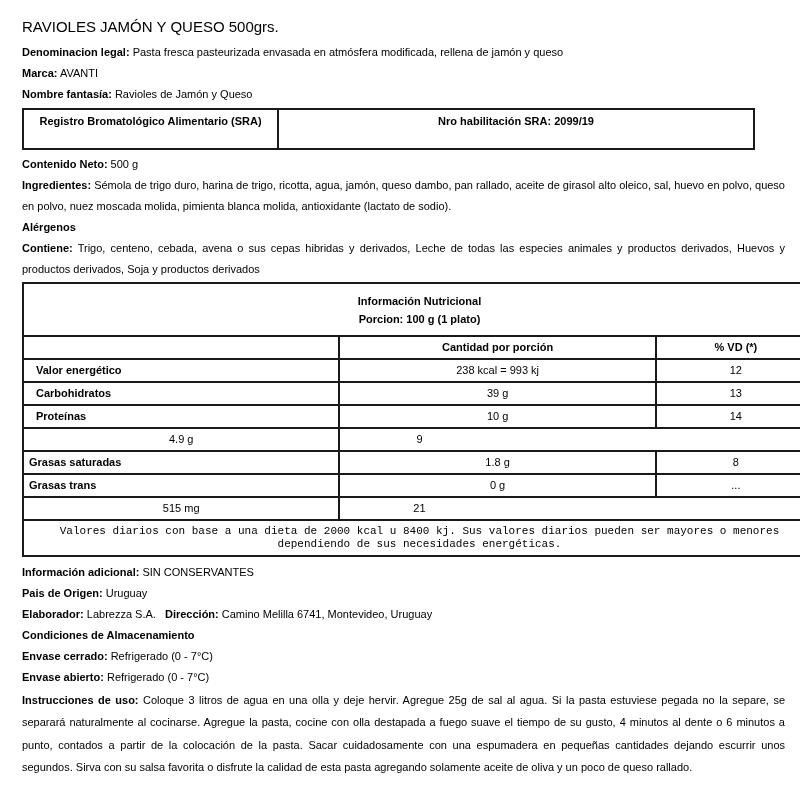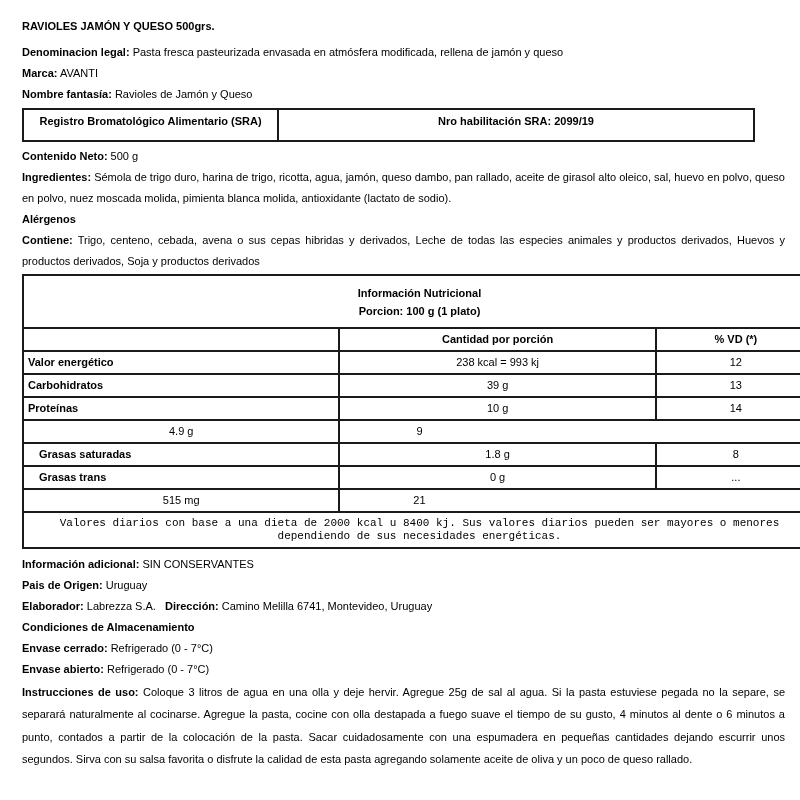--- a/index.html
+++ b/index.html
@@ -7,38 +7,38 @@
   body {
     font-family: "Liberation Sans", "DejaVu Sans", sans-serif;
     color: #000;
     font-size: 11px;
     padding: 16px 15px 0 22px;
     overflow: hidden;
   }
   b { font-weight: bold; }
 
   .doc-title {
-    font-size: 11px;
-    font-weight: bold;
+    font-size: 15px;
+    font-weight: normal;
     line-height: 21px;
     margin-bottom: 5px;
   }
   .line { line-height: 21px; }
   .para { line-height: 21px; text-align: justify; }
   .heading-line { line-height: 21px; font-weight: bold; }
 
   
   .reg-table {
     width: 733px;
     border: 2px solid #1a1a1a;
     display: flex;
     margin: 3px 0 4px 0;
   }
   .reg-cell {
-    padding: 5px 4px 12px 4px;
+    padding: 5px 4px 20px 4px;
     text-align: center;
     font-weight: bold;
     line-height: 13px;
   }
   .reg-cell-left  { width: 35%; border-right: 2px solid #1a1a1a; }
   .reg-cell-right { width: 65%; }
 
   
   .nut-table {
     width: 795px;
@@ -59,28 +59,28 @@
     min-height: 23px;
   }
   .nut-row:last-child { border-bottom: none; }
   .cell {
     display: flex;
     align-items: center;
     line-height: 13px;
   }
   .cell-label {
     width: 40%;
-    padding-left: 4px;
+    padding-left: 12px;
     font-weight: bold;
     border-right: 2px solid #1a1a1a;
     flex-direction: column;
     align-items: flex-start;
     justify-content: center;
   }
-  .cell-label.indent { padding-left: 15px; }
+  .cell-label.indent { padding-left: 5px; }
   .cell-label .lbl2 { margin-top: 9px; }
   .cell-amount {
     width: 40%;
     justify-content: center;
     text-align: center;
     border-right: 2px solid #1a1a1a;
   }
   .cell-vd {
     width: 20%;
     justify-content: center;

